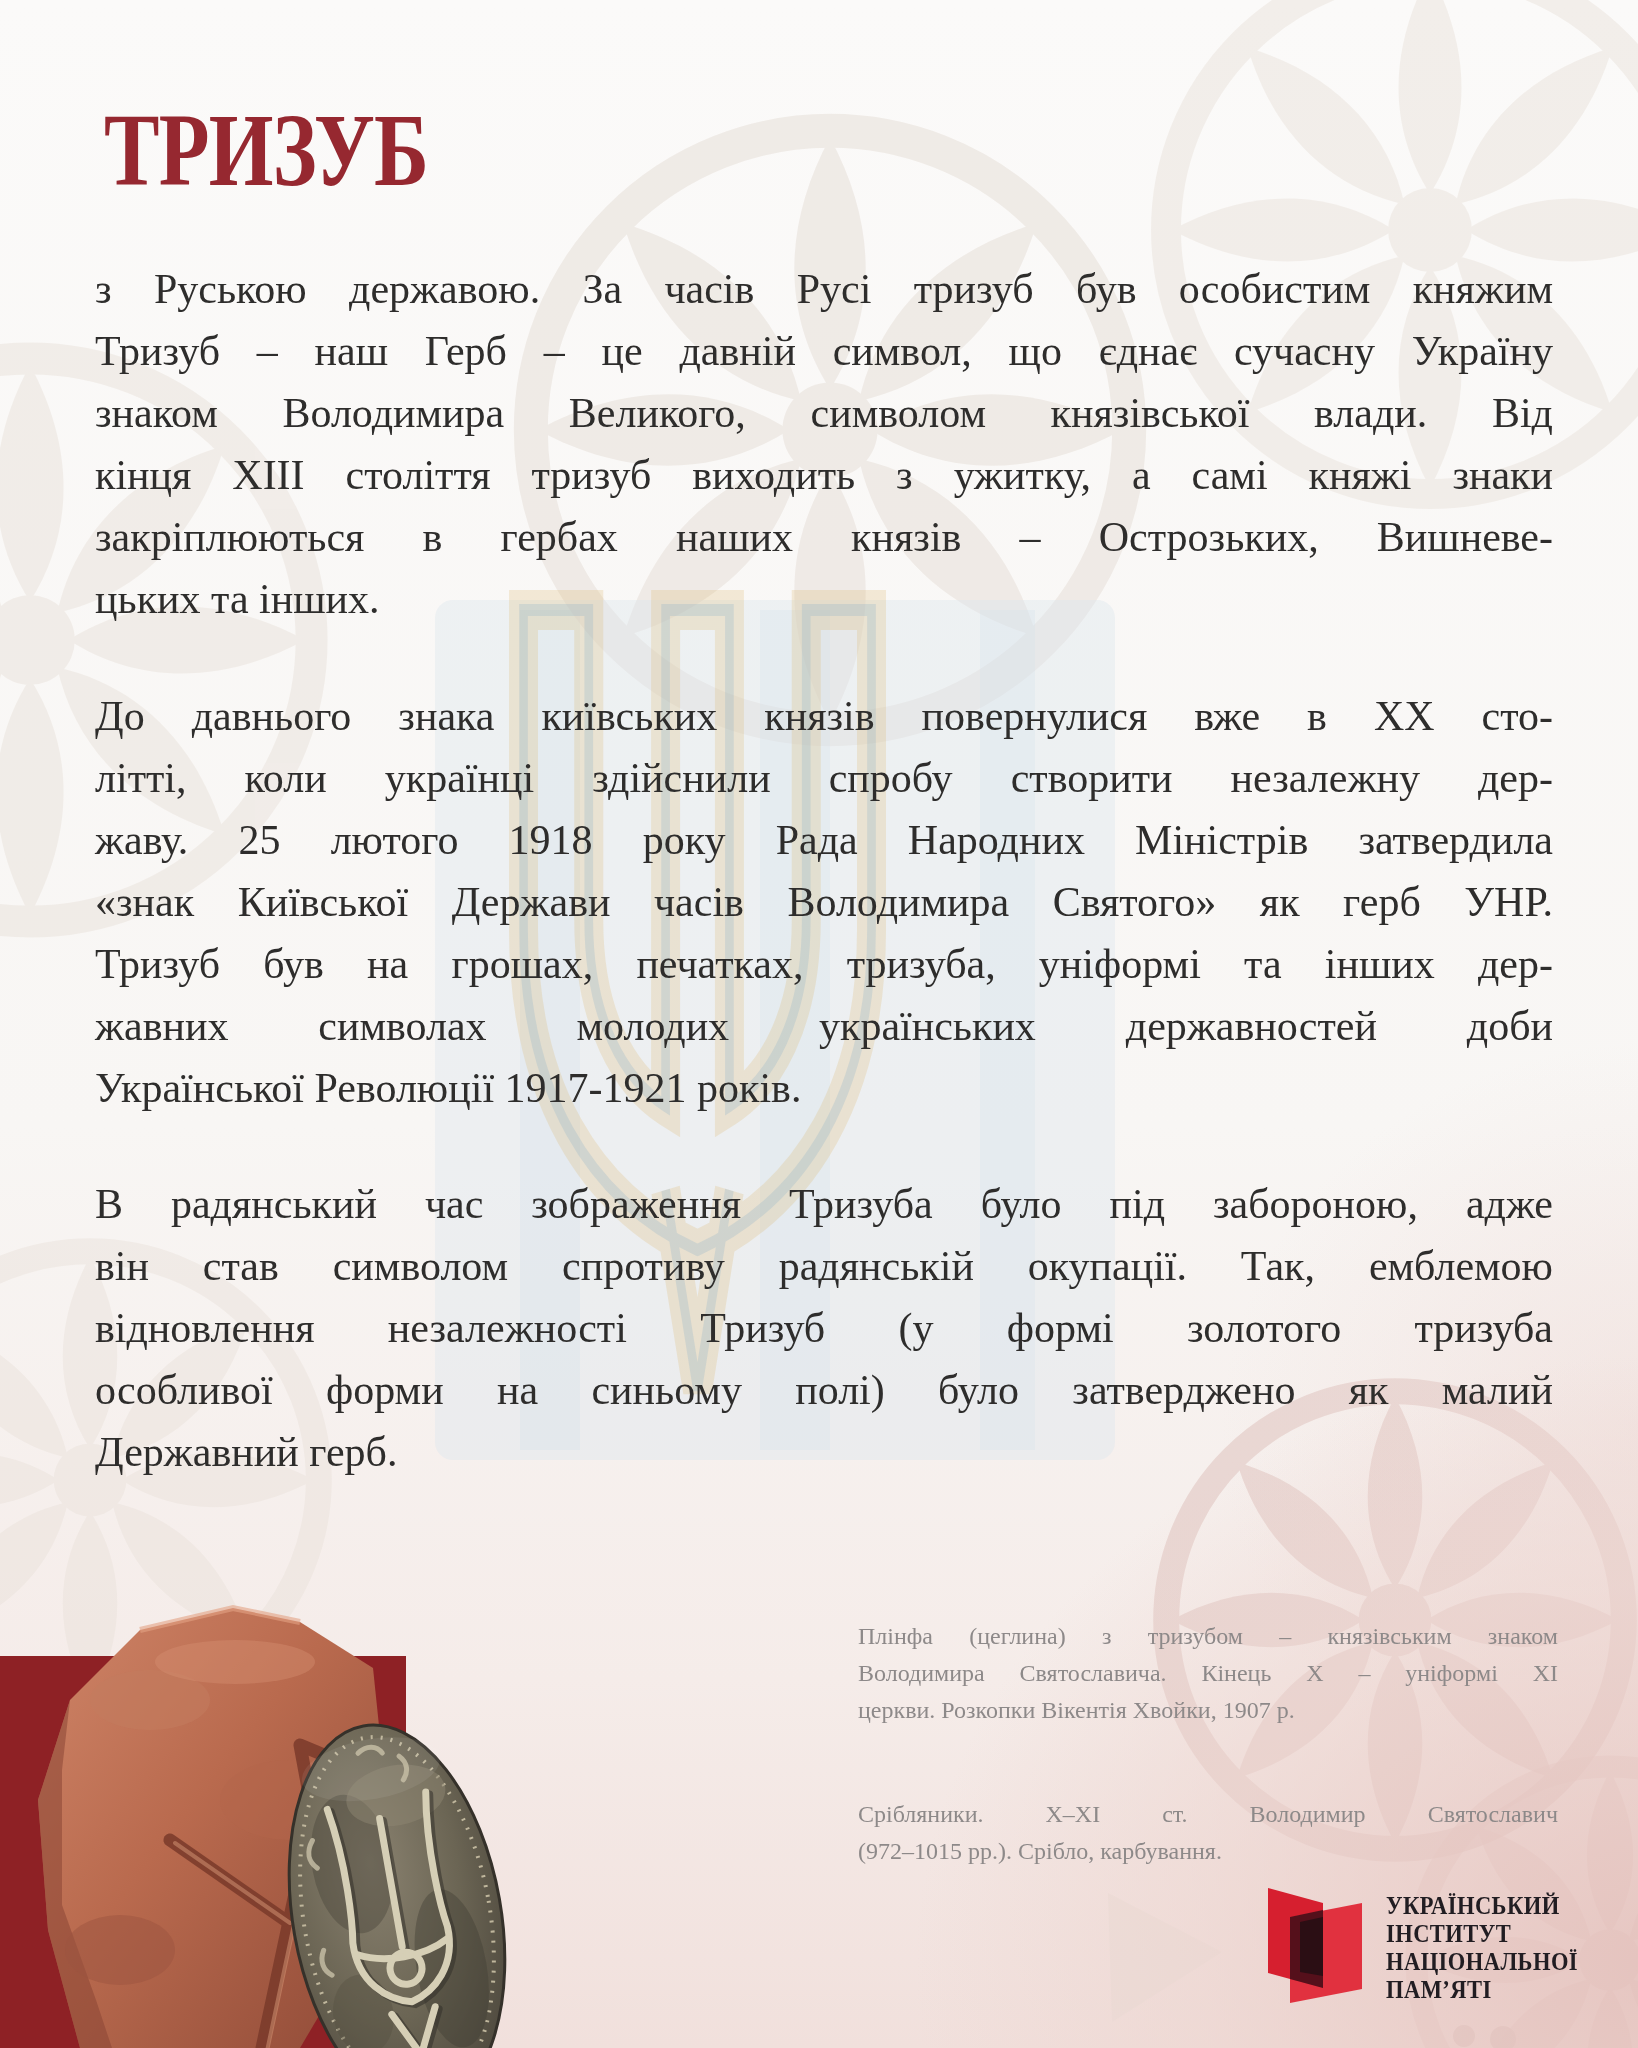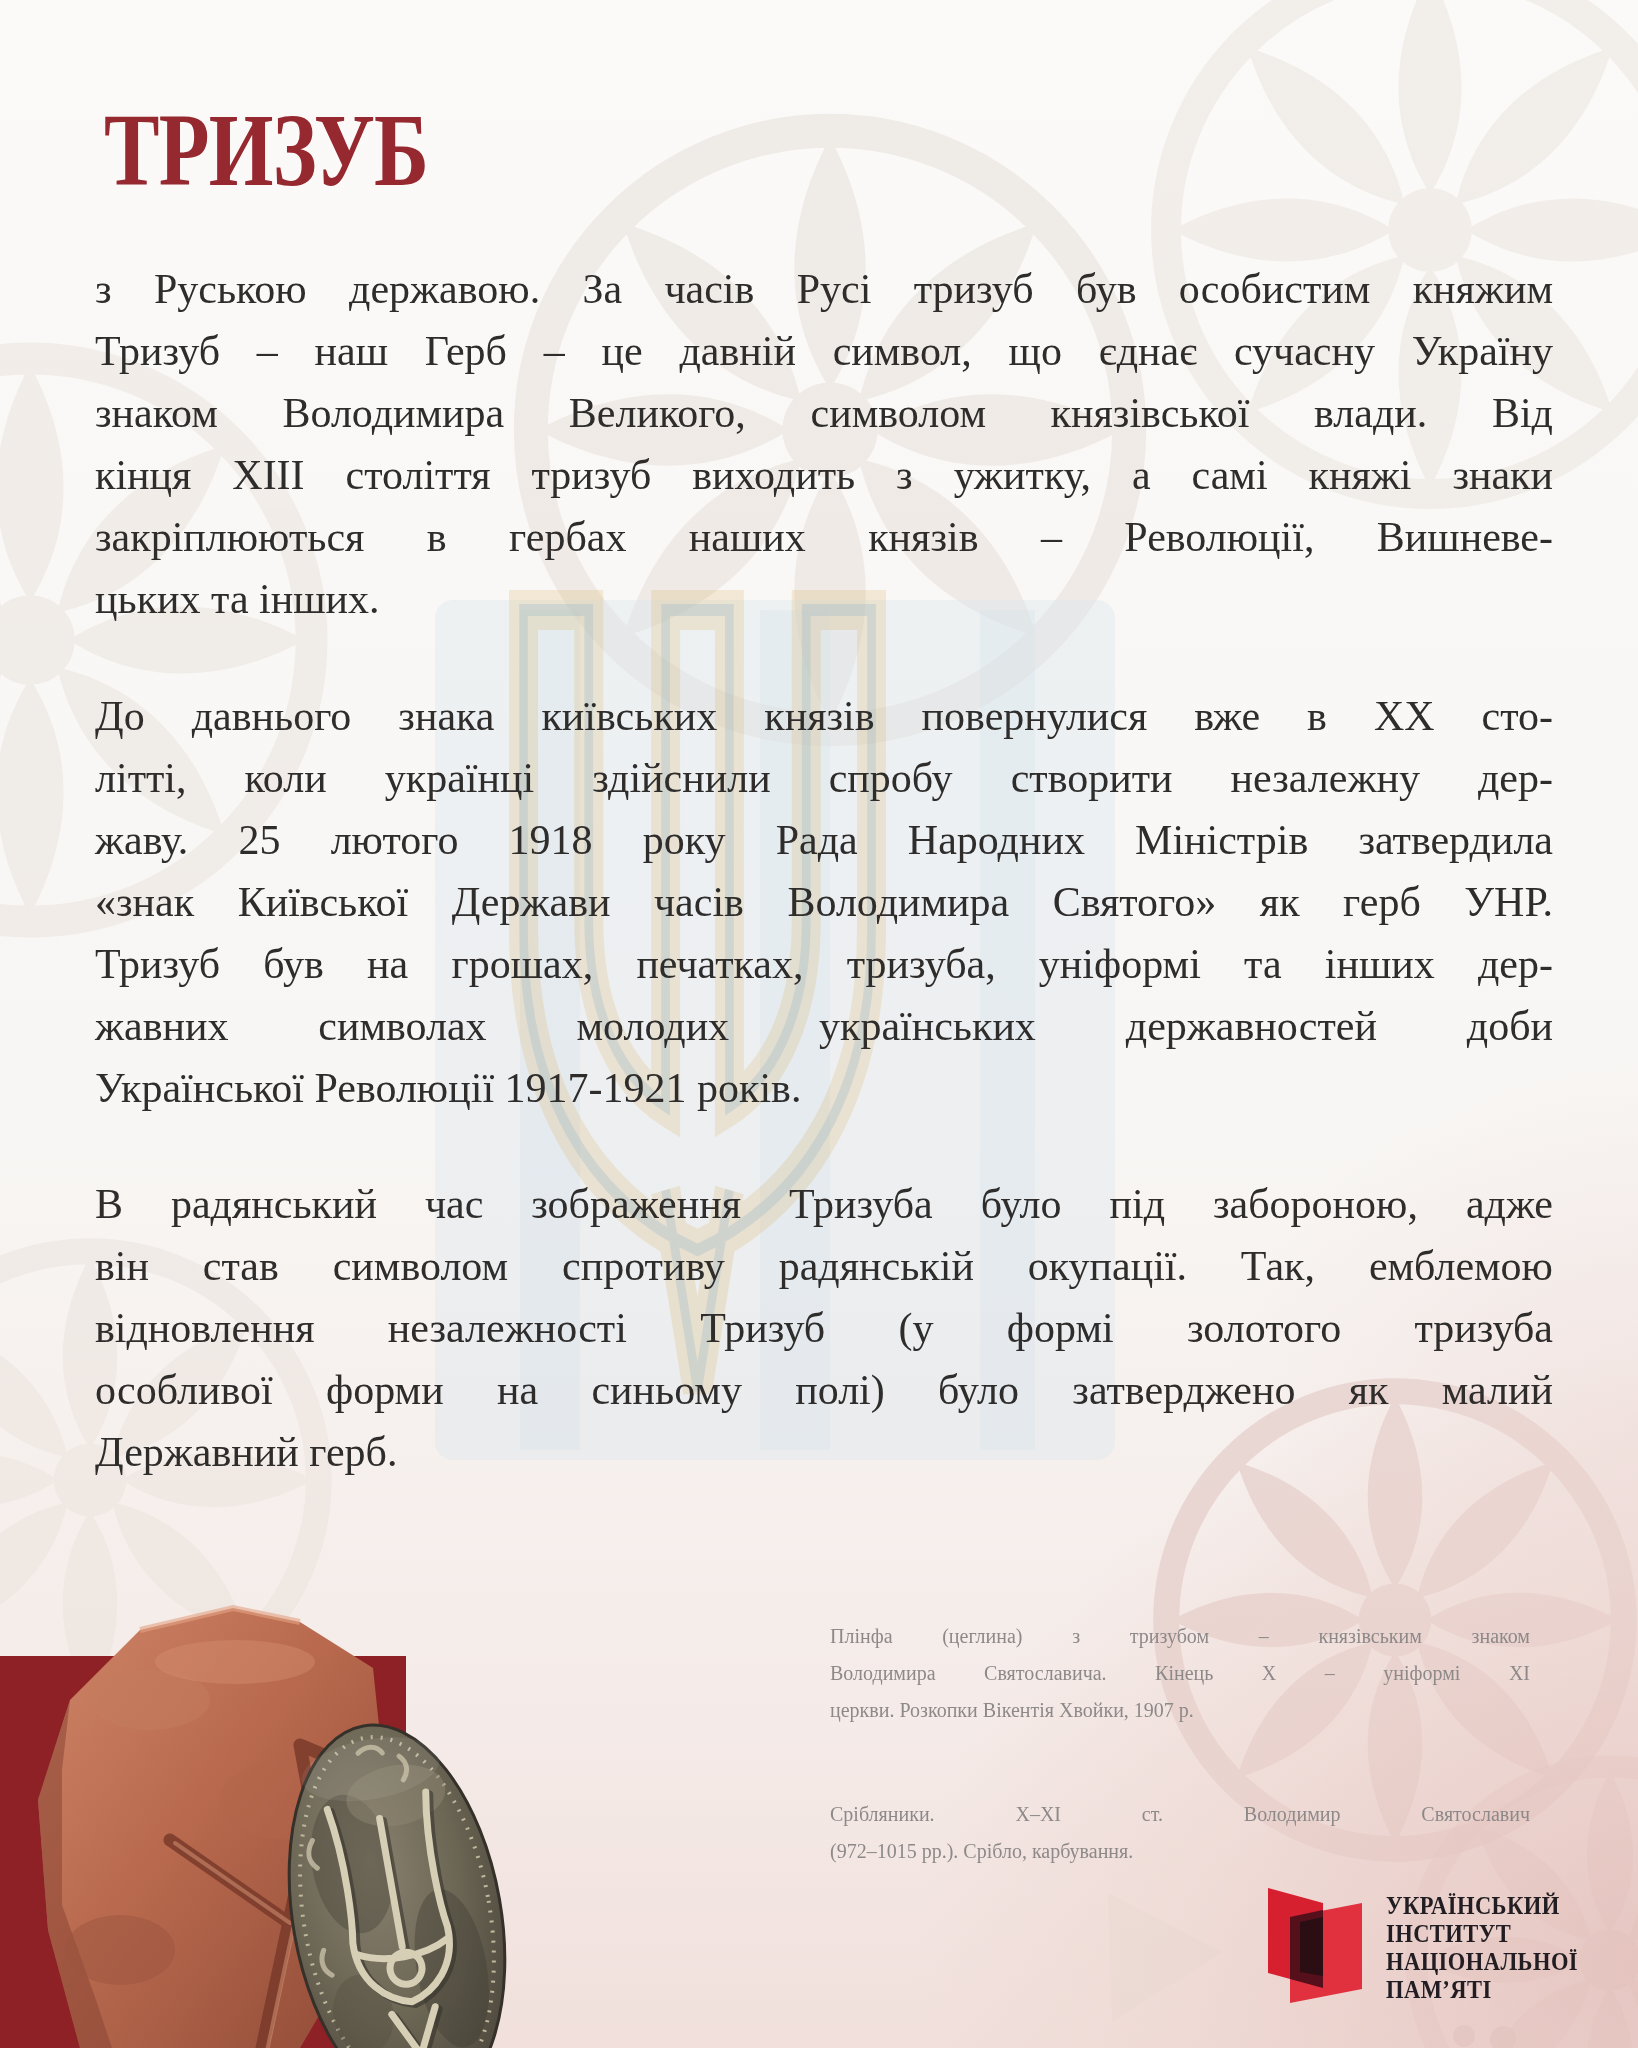--- a/index.html
+++ b/index.html
@@ -19,21 +19,21 @@
     position:absolute;left:104px;top:98px;line-height:1;
     font-size:104px;font-weight:bold;color:#962830;letter-spacing:-1px;
     transform:scaleX(.8);transform-origin:left top;white-space:nowrap;
   }
   .para{position:absolute;left:95px;width:1458px;font-size:42px;line-height:62px;color:#2e2d2c;}
   .para .ln{text-align:justify;text-align-last:justify;}
   .para .ln:last-child{text-align-last:left;}
   #p1{top:258px;}
   #p2{top:685px;}
   #p3{top:1173px;}
-  .caption{position:absolute;left:830px;width:700px;font-size:20px;line-height:37px;color:#8d8989;}
+  .caption{position:absolute;left:858px;width:700px;font-size:24px;line-height:37px;color:#8d8989;}
   .caption .ln{text-align:justify;text-align-last:justify;}
   .caption .ln:last-child{text-align-last:left;}
   #cap1{top:1618px;}
   #cap2{top:1796px;}
   .logo-mark{position:absolute;left:1268px;top:1884px;}
   .logo-text{
     position:absolute;left:1386px;top:1892px;
     font-size:25px;line-height:28px;font-weight:bold;color:#211d22;letter-spacing:.5px;
     transform:scaleX(.9);transform-origin:left top;white-space:nowrap;
   }
@@ -154,21 +154,21 @@
 
   <div class="pink-glow"></div>
 
   <div class="title">ТРИЗУБ</div>
 
   <div class="para" id="p1">
       <div class="ln">з Руською державою. За часів Русі тризуб був особистим княжим</div>
       <div class="ln">Тризуб – наш Герб – це давній символ, що єднає сучасну Україну</div>
       <div class="ln">знаком Володимира Великого, символом князівської влади. Від</div>
       <div class="ln">кінця XIII століття тризуб виходить з ужитку, а самі княжі знаки</div>
-      <div class="ln">закріплюються в гербах наших князів – Революції, Вишневе-</div>
+      <div class="ln">закріплюються в гербах наших князів – Острозьких, Вишневе-</div>
       <div class="ln">цьких та інших.</div>
     </div>
   <div class="para" id="p2">
       <div class="ln">До давнього знака київських князів повернулися вже в XX сто-</div>
       <div class="ln">літті, коли українці здійснили спробу створити незалежну дер-</div>
       <div class="ln">жаву. 25 лютого 1918 року Рада Народних Міністрів затвердила</div>
       <div class="ln">«знак Київської Держави часів Володимира Святого» як герб УНР.</div>
       <div class="ln">Тризуб був на грошах, печатках, тризуба, уніформі та інших дер-</div>
       <div class="ln">жавних символах молодих українських державностей доби</div>
       <div class="ln">Української Революції 1917-1921 років.</div>

